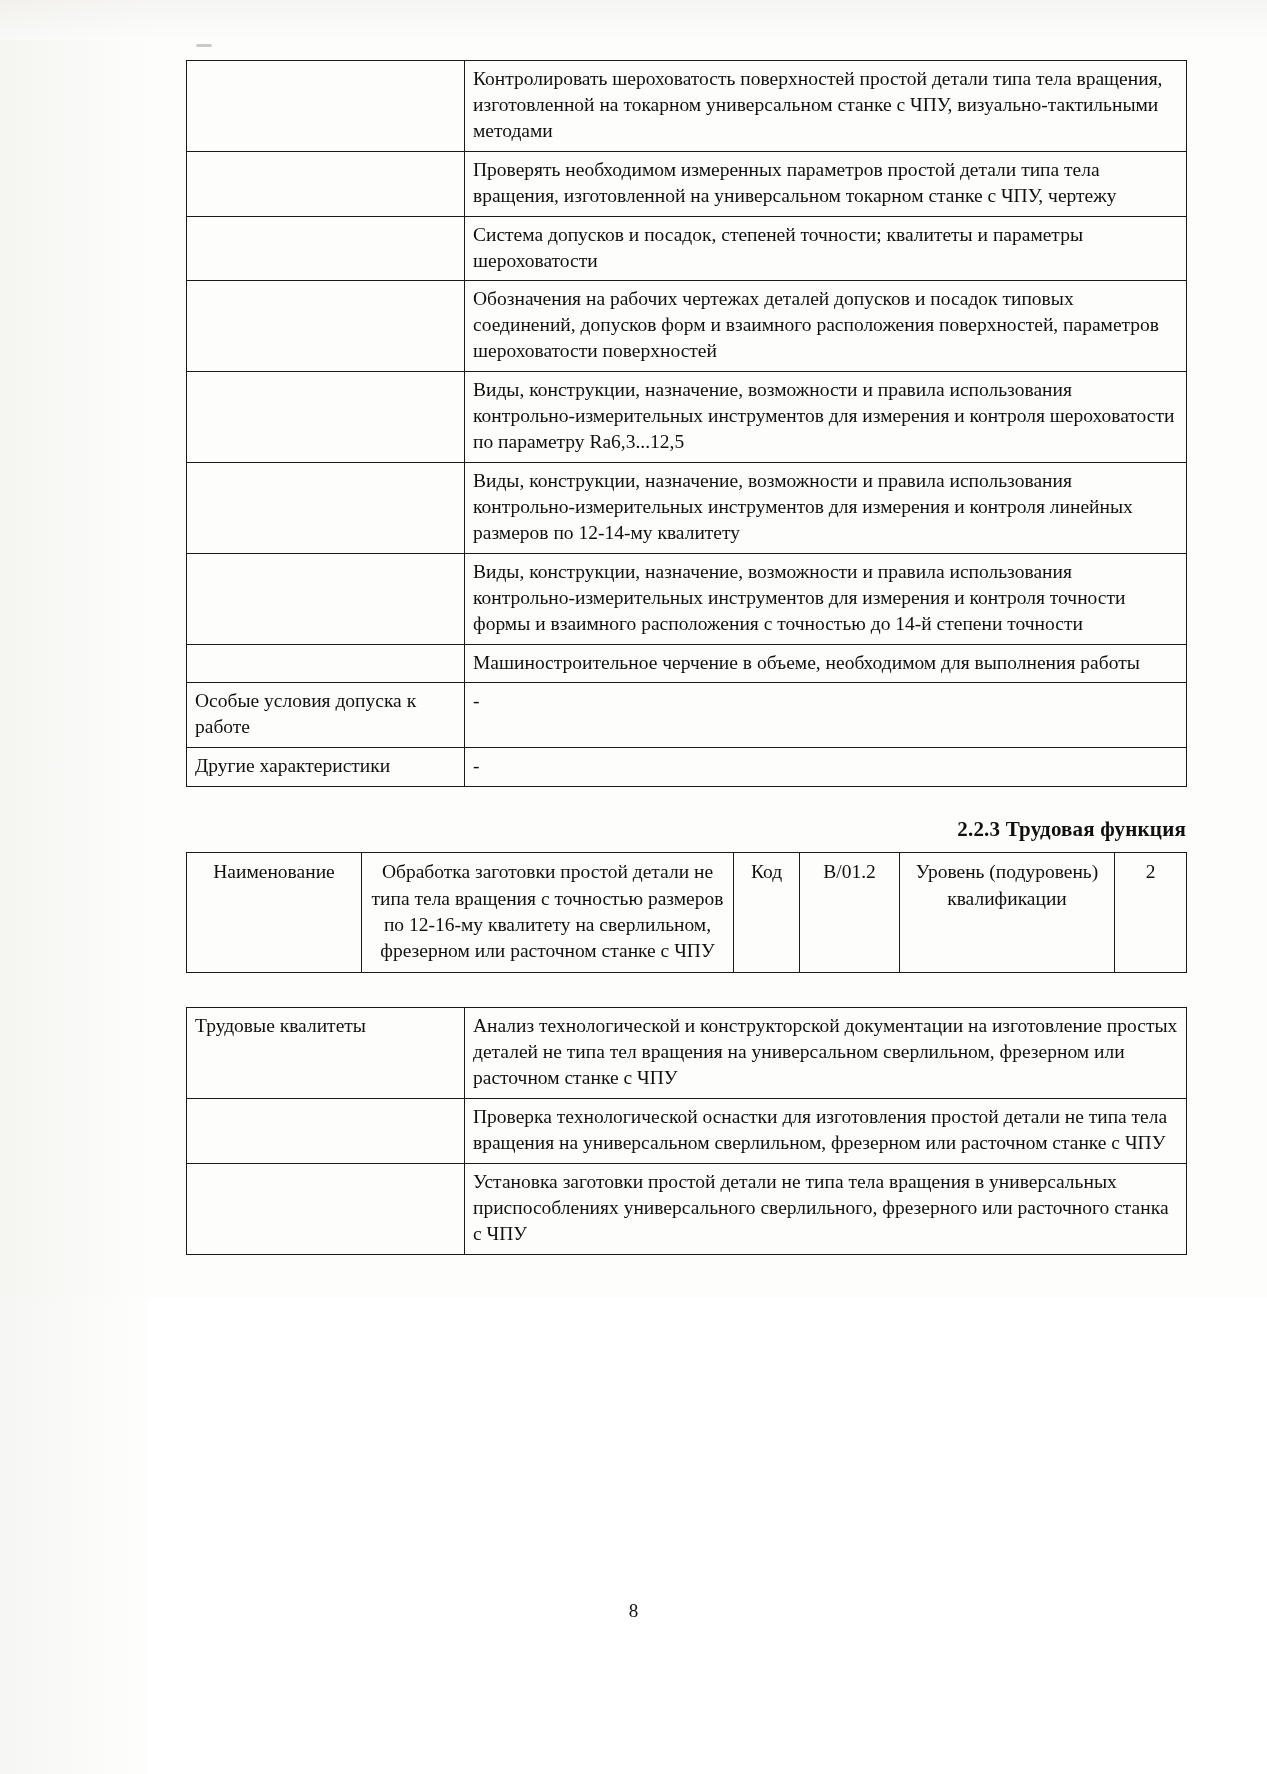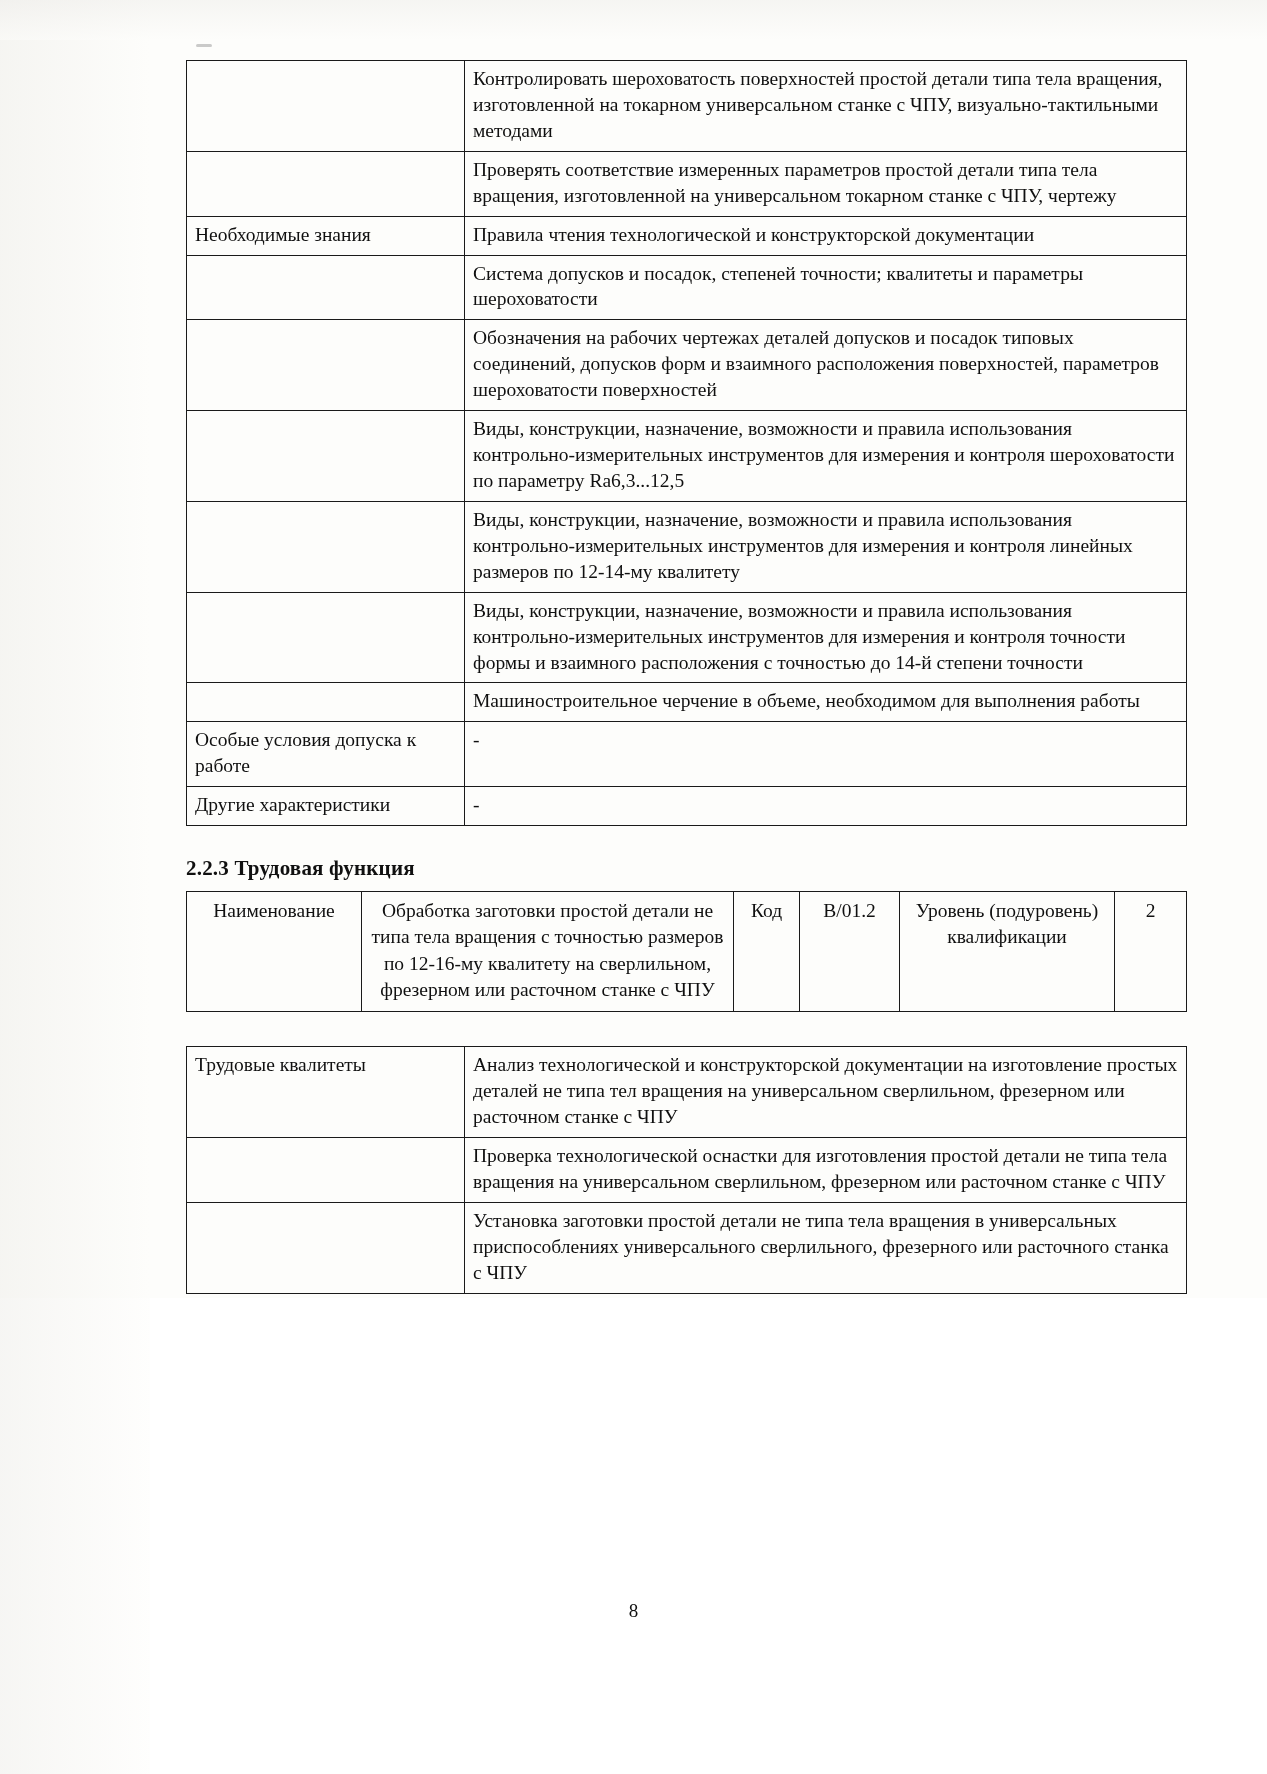--- a/index.html
+++ b/index.html
@@ -40,21 +40,21 @@
     padding: 5px 8px 7px 8px;
     font-size: 19.5px;
     line-height: 1.33;
     font-family: "Liberation Serif", serif;
   }
   .col-label { width: 278px; }
   .col-body  { width: 722px; }
   .spacer-mid { height: 34px; }
 
   .section-title {
-    text-align: left;
+    text-align: right;
     font-weight: bold;
     font-size: 21px;
     margin: 30px 0 10px 0;
     letter-spacing: 0.2px;
   }
 
   
   table.tf {
     border-collapse: collapse;
     width: 1000px;
@@ -125,25 +125,21 @@
           <col class="col-label">
           <col class="col-body">
         </colgroup>
       <tbody>
         <tr>
           <td></td>
           <td>Контролировать шероховатость поверхностей простой детали типа тела вращения, изготовленной на токарном универсальном станке с ЧПУ, визуально-тактильными методами</td>
         </tr>
         <tr>
           <td></td>
-          <td>Проверять соответствие измеренных параметров простой детали типа тела вращения, изготовленной на универсальном токарном станке с ЧПУ, чертежу</td>
-        </tr>
-        <tr>
-          <td>Необходимые знания</td>
-          <td>Правила чтения технологической и конструкторской документации</td>
+          <td>Проверять необходимом измеренных параметров простой детали типа тела вращения, изготовленной на универсальном токарном станке с ЧПУ, чертежу</td>
         </tr>
         <tr>
           <td></td>
           <td>Система допусков и посадок, степеней точности; квалитеты и параметры шероховатости</td>
         </tr>
         <tr>
           <td></td>
           <td>Обозначения на рабочих чертежах деталей допусков и посадок типовых соединений, допусков форм и взаимного расположения поверхностей, параметров шероховатости поверхностей</td>
         </tr>
         <tr>

